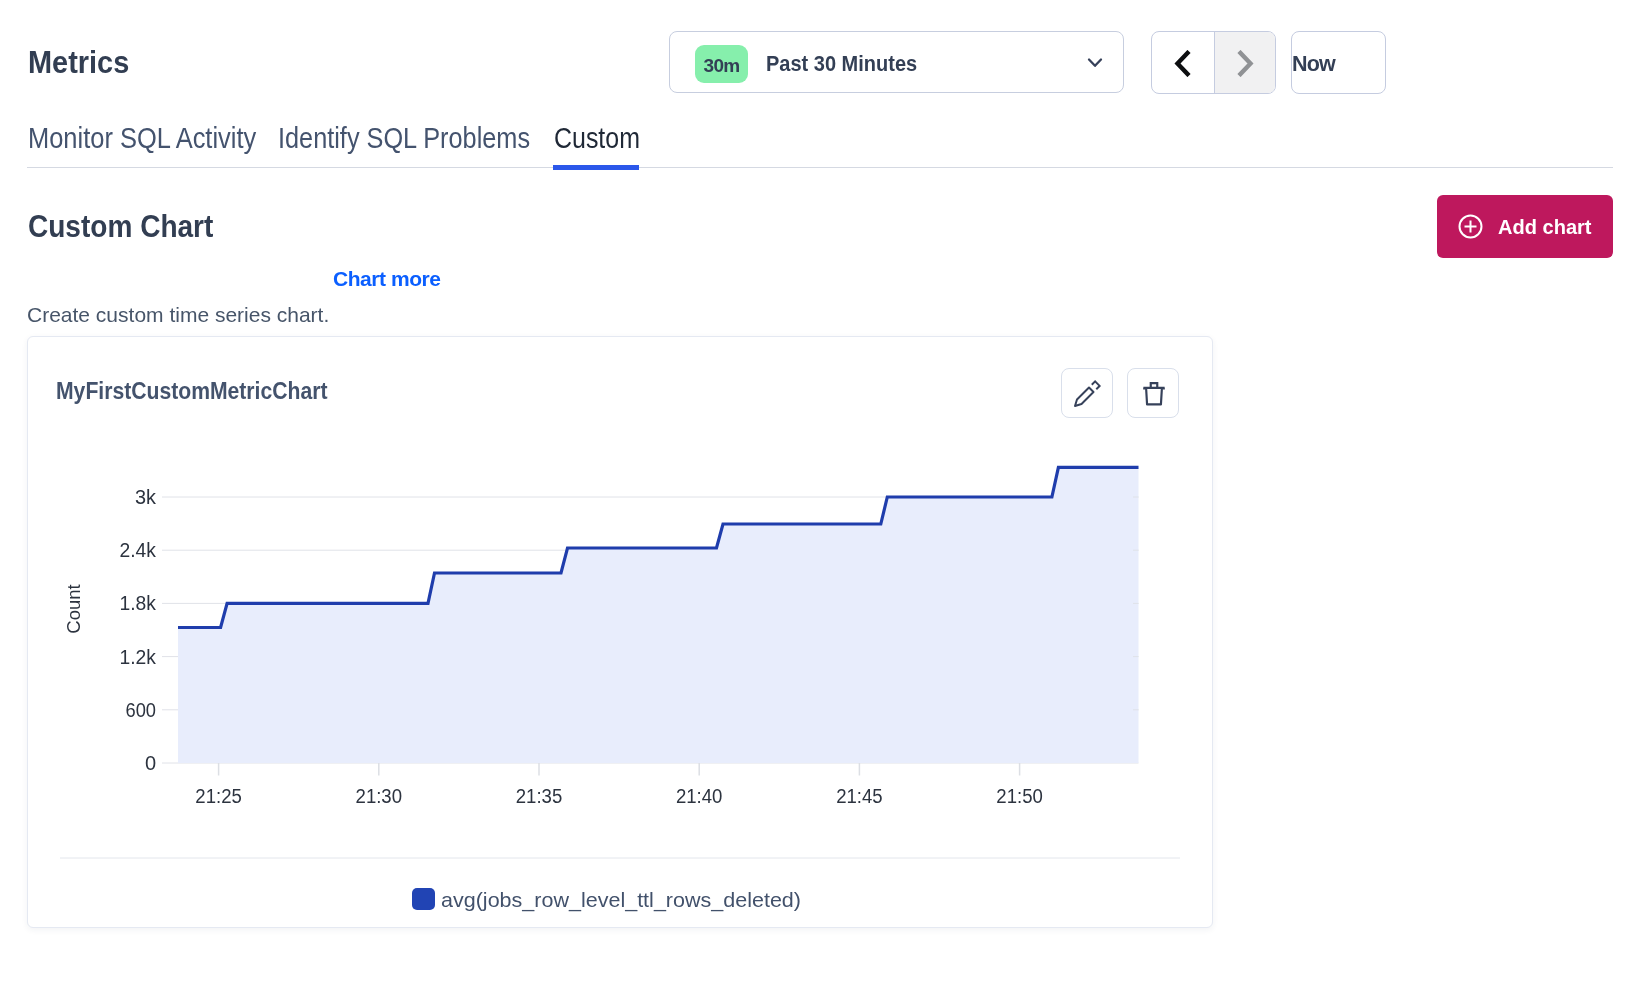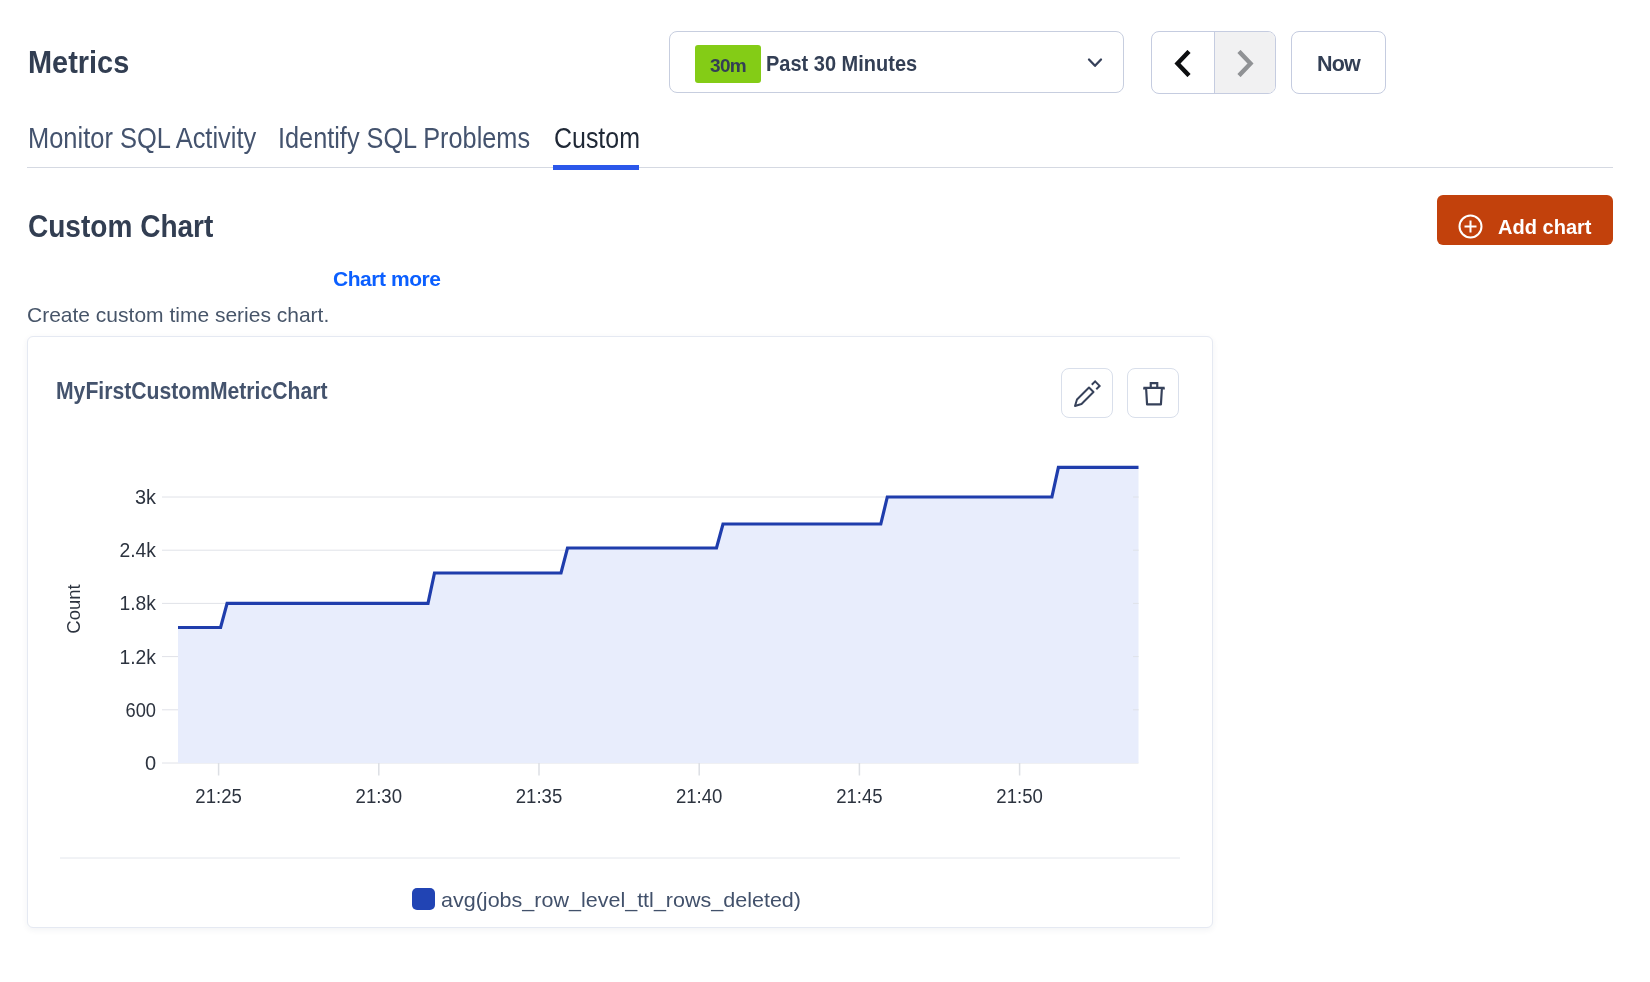--- a/index.html
+++ b/index.html
@@ -12,48 +12,48 @@
 
   <div class="abs" style="left:28px;top:36px;font-size:31px;font-weight:bold;color:#323e52;line-height:1;transform:scaleX(0.933);transform-origin:0 0;" id="hmetrics">Metrics</div>
 
   <div class="abs" style="left:28px;top:113px;font-size:29px;color:#44536e;line-height:1;transform:scaleX(0.878);transform-origin:0 0;" id="tab1">Monitor SQL Activity</div>
   <div class="abs" style="left:278px;top:113px;font-size:29px;color:#44536e;line-height:1;transform:scaleX(0.872);transform-origin:0 0;" id="tab2">Identify SQL Problems</div>
   <div class="abs" style="left:554px;top:113px;font-size:29px;color:#1f2836;line-height:1;transform:scaleX(0.86);transform-origin:0 0;" id="tab3">Custom</div>
   <div class="abs" style="left:27px;top:156px;width:1586px;height:1px;background:#d5d9e2;"></div>
   <div class="abs" style="left:553px;top:154px;width:86px;height:5px;background:#2b57ea;"></div>
 
   <div class="abs" style="left:669px;top:20px;width:455px;height:62px;border:1px solid #c7cedf;border-radius:8px;background:#fff;">
-    <div class="abs" style="left:25px;top:13px;width:66px;height:38px;background:#84cc16;border-radius:3px;text-align:center;">
+    <div class="abs" style="left:25px;top:13px;width:53px;height:38px;background:#86efac;border-radius:9px;text-align:center;">
       <span style="font-size:19px;font-weight:bold;color:#333f55;line-height:41px;letter-spacing:-0.7px;" id="b30m">30m</span>
     </div>
     <div class="abs" style="left:96px;top:21px;font-size:21.5px;font-weight:bold;color:#333f55;line-height:22px;transform:scaleX(0.93);transform-origin:0 0;" id="past30">Past 30 Minutes</div>
     <svg class="abs" style="left:416px;top:25px;" width="18" height="12" viewBox="0 0 18 12">
       <path d="M3 2.5 L9 8.8 L15 2.5" fill="none" stroke="#36415a" stroke-width="2.3" stroke-linecap="round" stroke-linejoin="round"></path>
     </svg>
   </div>
 
   <div class="abs" style="left:1151px;top:20px;width:125px;height:63px;border:1px solid #c5cce0;border-radius:8px;background:#fff;overflow:hidden;">
     <div class="abs" style="left:62px;top:0;width:63px;height:63px;background:#f1f1f2;border-left:1px solid #c5cce0;"></div>
     <svg class="abs" style="left:20px;top:18px;" width="20" height="27" viewBox="0 0 20 27">
       <path d="M15.5 3 L5.5 13.5 L15.5 24" fill="none" stroke="#0d0e10" stroke-width="4.4" stroke-linecap="square"></path>
     </svg>
     <svg class="abs" style="left:84px;top:18px;" width="20" height="27" viewBox="0 0 20 27">
       <path d="M4.5 3 L14.5 13.5 L4.5 24" fill="none" stroke="#909295" stroke-width="4.4" stroke-linecap="square"></path>
     </svg>
   </div>
 
-  <div class="abs" style="left:1291px;top:20px;width:95px;height:63px;border:1px solid #c5cce0;border-radius:8px;background:#fff;text-align:center;">
+  <div class="abs" style="left:1291px;top:20px;width:95px;height:63px;border:1px solid #c5cce0;border-radius:8px;background:#fff;">
     <span style="font-size:21.5px;font-weight:bold;color:#333f55;line-height:64px;letter-spacing:-0.8px;" id="nowtxt">Now</span>
   </div>
 
   <div class="abs" style="left:28px;top:200px;font-size:31.5px;font-weight:bold;color:#323e52;line-height:1;transform:scaleX(0.89);transform-origin:0 0;" id="hcustom">Custom Chart</div>
   <div class="abs" style="left:27px;top:257px;font-size:21px;color:#475569;line-height:1;margin-top:36px;" id="sub1">Create custom time series chart.</div>
   <div class="abs" style="left:333px;top:257px;font-size:21px;color:#0b5fff;font-weight:bold;line-height:1;letter-spacing:-0.45px;" id="sub2">Chart more</div>
 
-  <div class="abs" style="left:1437px;top:184px;width:176px;height:50px;background:#c2410c;border-radius:6px;">
+  <div class="abs" style="left:1437px;top:184px;width:176px;height:63px;background:#be185d;border-radius:6px;">
     <svg class="abs" style="left:21px;top:19px;" width="25" height="25" viewBox="0 0 25 25">
       <circle cx="12.5" cy="12.5" r="11" fill="none" stroke="#fff" stroke-width="2"></circle>
       <path d="M12.5 6.5 V18.5 M6.5 12.5 H18.5" stroke="#fff" stroke-width="2"></path>
     </svg>
     <div class="abs" style="left:61px;top:21px;font-size:21px;font-weight:bold;color:#fff;line-height:22px;transform:scaleX(0.954);transform-origin:0 0;" id="addtxt">Add chart</div>
   </div>
 
   <div class="abs" style="left:27px;top:325px;width:1186px;height:592px;background:#fff;border:1px solid #e5e9f2;border-radius:6px;box-shadow:0 2px 6px rgba(40,50,80,0.06);"></div>
 
   <div class="abs" style="left:55.5px;top:368.5px;font-size:23.5px;font-weight:bold;color:#44536d;line-height:1;transform:scaleX(0.9);transform-origin:0 0;" id="cardtitle">MyFirstCustomMetricChart</div>

